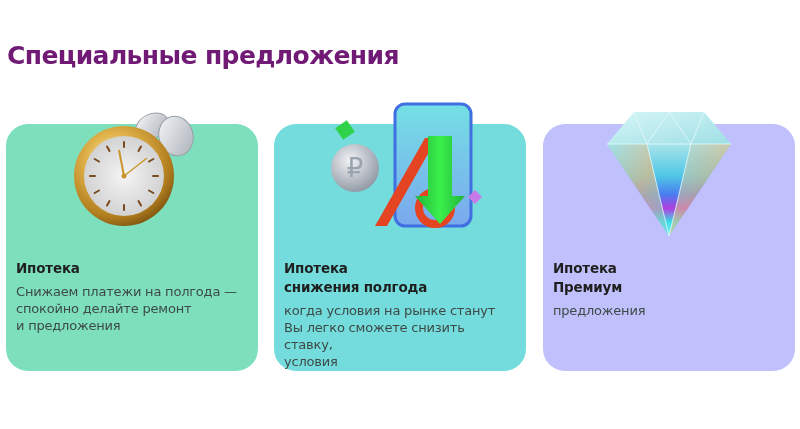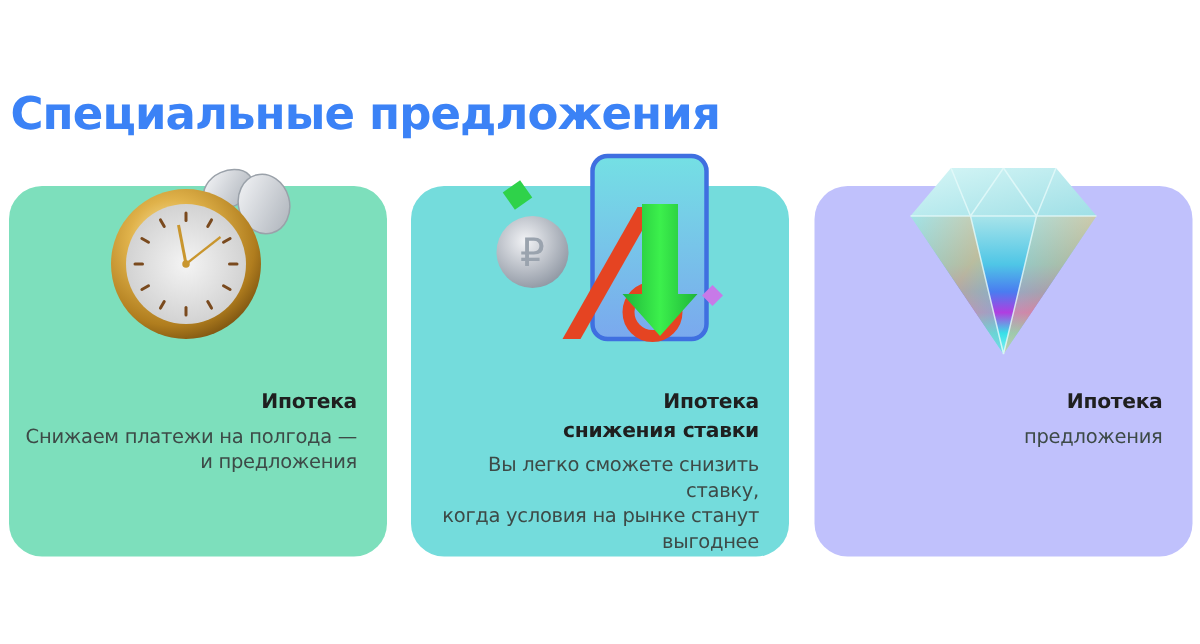--- a/index.html
+++ b/index.html
@@ -1,37 +1,37 @@
 <!DOCTYPE html>
 <html><head>
 <meta charset="utf-8">
 <style>
   html, body { margin: 0; padding: 0; }
   body {
     width: 800px; height: 429px; overflow: hidden; background: #ffffff;
     font-family: "DejaVu Sans", "Liberation Sans", sans-serif; position: relative;
   }
   .page-title {
-    position: absolute; left: 7px; top: 59px; margin: 0;
-    font-size: 30px; font-weight: bold; color: #3b82f6; letter-spacing: -0.6px;
+    position: absolute; left: 7px; top: 41px; margin: 0;
+    font-size: 25px; font-weight: bold; color: #701a75; letter-spacing: -0.6px;
     white-space: nowrap;
   }
   .card {
     position: absolute; top: 124px; width: 252px; height: 247px;
     border-radius: 22px;
   }
   .card-1 { left: 6px; }
   .card-2 { left: 274px; }
   .card-3 { left: 543px; }
   .card-illustration {
     position: absolute; left: 0; top: -24px; width: 252px; height: 140px;
   }
   .card-illustration svg { display: block; margin: 0 auto; }
   .card-text {
-    position: absolute; left: 10px; right: 20px; top: 135px; text-align: right;
+    position: absolute; left: 10px; right: 20px; top: 135px; text-align: left;
   }
   .card-title {
     font-size: 13.5px; font-weight: bold; color: #1f1f1f; line-height: 19px;
     letter-spacing: -0.2px; margin: 0;
   }
   .card-title span { display: block; }
   .card-desc {
     margin-top: 5px; font-size: 13px; line-height: 17px; color: #3d4a47;
     letter-spacing: -0.2px;
   }
@@ -83,20 +83,21 @@
       <line x1="62" y1="76" x2="85" y2="58" stroke="#c9962e" stroke-width="1.5"></line>
       <circle cx="62" cy="76" r="2.5" fill="#c9962e"></circle>
     </svg>
   </div>
   <div class="card-text">
     <p class="card-title">
       <span>Ипотека</span>
     </p>
     <div class="card-desc">
       <span>Снижаем платежи на полгода —</span>
+      <span>спокойно делайте ремонт</span>
       <span>и предложения</span>
     </div>
   </div>
 </div>
 
 <div class="card card-2" style="background: rgb(116, 220, 220);">
   <div class="card-illustration">
     <svg width="170" height="140" viewBox="0 0 170 140">
       <defs>
         <linearGradient id="phone" x1="0" y1="0" x2="0" y2="1">
@@ -119,26 +120,26 @@
       <circle cx="40" cy="68" r="24" fill="url(#rub)"></circle>
       <text x="40" y="77" text-anchor="middle" font-size="26" fill="#9aa3ae" font-family="DejaVu Sans, sans-serif">₽</text>
       <path d="M60 126 L110 38 L122 38 L72 126 Z" fill="#e54422"></path>
       <circle cx="120" cy="108" r="16" fill="none" stroke="#e54422" stroke-width="8"></circle>
       <path d="M113 36 L137 36 L137 96 L150 96 L125 124 L100 96 L113 96 Z" fill="url(#arrow)"></path>
     </svg>
   </div>
   <div class="card-text">
     <p class="card-title">
       <span>Ипотека</span>
-      <span>снижения ставки</span>
+      <span>снижения полгода</span>
     </p>
     <div class="card-desc">
+      <span>когда условия на рынке станут</span>
       <span>Вы легко сможете снизить ставку,</span>
-      <span>когда условия на рынке станут</span>
-      <span>выгоднее</span>
+      <span>условия</span>
     </div>
   </div>
 </div>
 
 <div class="card card-3" style="background: rgb(192, 193, 252);">
   <div class="card-illustration">
     <svg width="160" height="140" viewBox="0 0 160 140">
       <defs>
         <linearGradient id="gemTop" x1="0" y1="0" x2="1" y2="1">
           <stop offset="0%" stop-color="#d6f6f6"></stop>
@@ -166,18 +167,19 @@
         <polyline points="45,12 58,44 80,136 102,44 115,12"></polyline>
         <line x1="58" y1="44" x2="80" y2="12"></line>
         <line x1="102" y1="44" x2="80" y2="12"></line>
         <line x1="18" y1="44" x2="142" y2="44"></line>
       </g>
     </svg>
   </div>
   <div class="card-text">
     <p class="card-title">
       <span>Ипотека</span>
+      <span>Премиум</span>
     </p>
     <div class="card-desc">
       <span>предложения</span>
     </div>
   </div>
 </div>
 
 </body></html>

